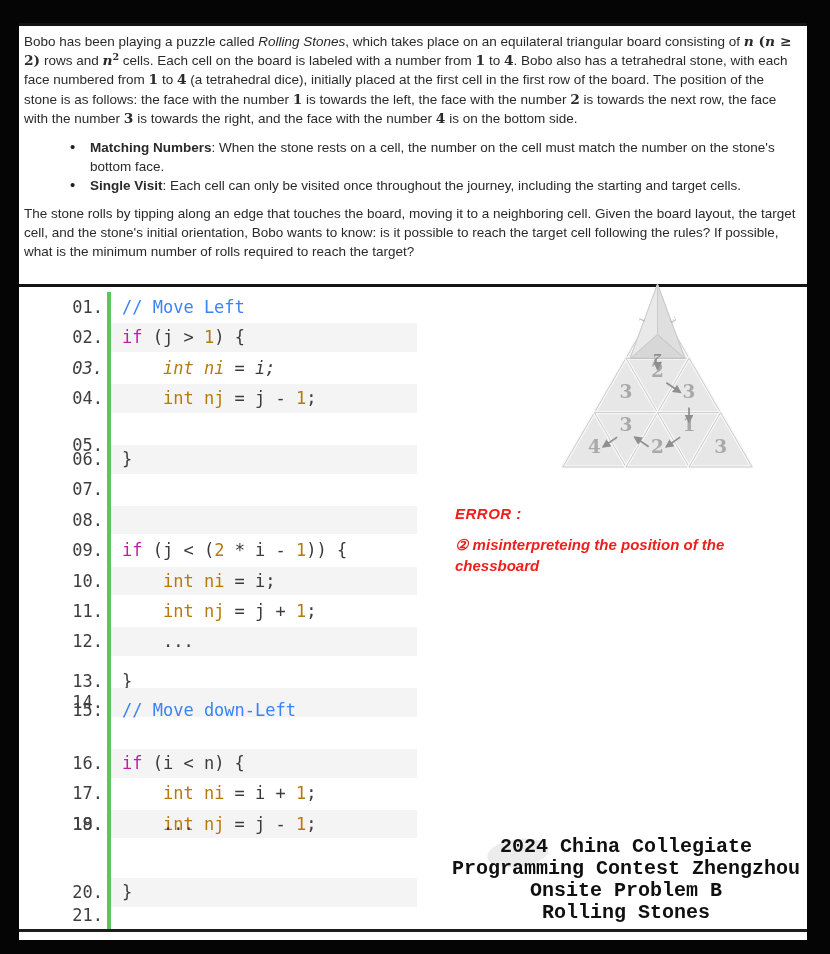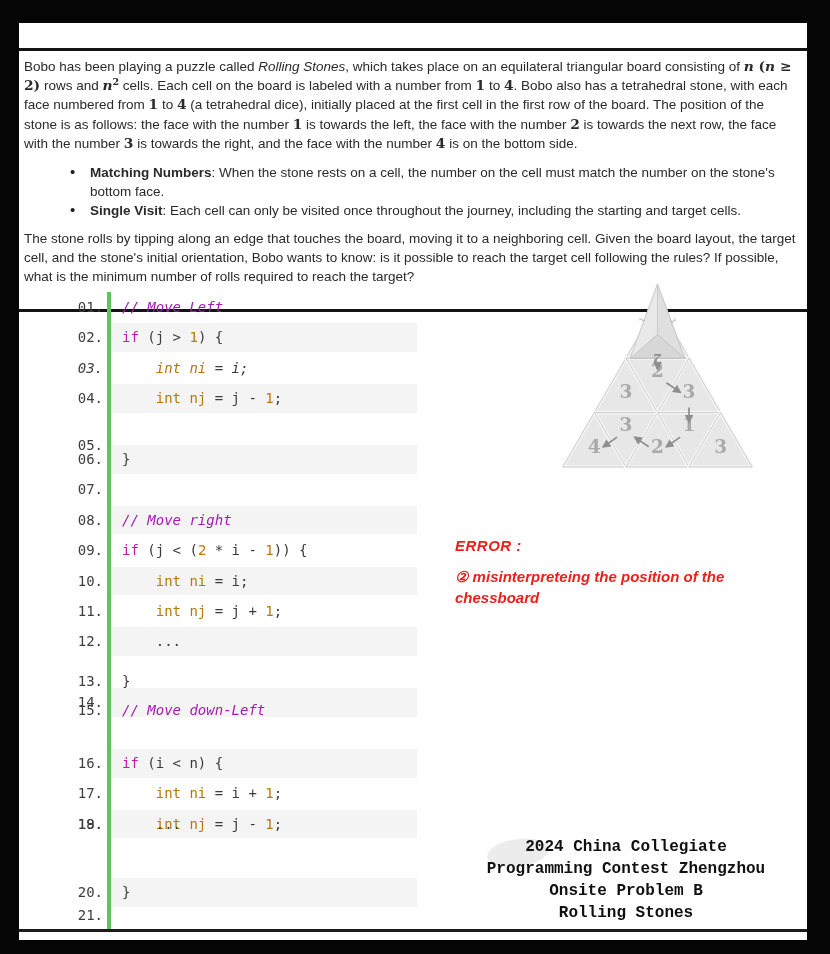--- a/index.html
+++ b/index.html
@@ -3,57 +3,57 @@
 <meta charset="utf-8">
 <style>
   html,body{margin:0;padding:0;background:#050505;}
   body{width:830px;height:954px;position:relative;font-family:"Liberation Sans",sans-serif;overflow:hidden;}
   #frame{position:absolute;left:0;top:0;width:830px;height:954px;background:#050505;}
   #content{position:absolute;left:19px;top:23px;width:788px;height:917px;background:#ffffff;}
 
   
   #statement{position:absolute;left:0;top:0;width:788px;height:264px;box-sizing:border-box;
     border-top:3px solid #141414;border-bottom:3px solid #141414;
-    padding:6px 8px 0 5px;font-size:13.5px;line-height:19.2px;color:#2a2a2a;overflow:hidden;margin-top:25px;}
+    padding:6px 8px 0 5px;font-size:13.5px;line-height:19.2px;color:#2a2a2a;overflow:hidden;}
   #statement p{margin:0 0 10px 0;}
   #statement p.tight{margin:0;}
   #statement ul{margin:0 0 8px 0;padding:0;list-style:none;}
   #statement li{position:relative;padding-left:66px;}
   #statement li::before{content:"\2022";position:absolute;left:46px;top:-1px;font-size:15px;color:#222;}
   .seg-i{font-style:italic;}
   .seg-b{font-weight:bold;}
   .seg-mb{font-family:"DejaVu Serif",serif;font-weight:bold;font-size:13.8px;}
   .seg-mi{font-family:"DejaVu Serif",serif;font-weight:bold;font-style:italic;font-size:13.8px;}
   .seg-sup{font-family:"DejaVu Serif",serif;font-weight:bold;font-size:9.5px;vertical-align:super;line-height:0;}
 
   
   #code{position:absolute;left:0;top:269px;width:788px;height:638px;
-    font-family:"DejaVu Sans Mono",monospace;font-size:14px;line-height:30.4px;}
+    font-family:"DejaVu Sans Mono",monospace;font-size:17px;line-height:30.4px;}
   #green-bar{position:absolute;left:88px;top:0;width:3.5px;height:638px;background:#5ec45e;}
   .code-line{position:absolute;left:0;width:788px;height:30.4px;white-space:pre;}
   .code-line .stripe{position:absolute;left:91.5px;top:1px;width:306px;height:28.5px;background:#f4f4f4;}
   .code-line .num{position:absolute;left:28px;top:0;width:56px;text-align:right;color:#3e3e3e;}
   .code-line .src{position:absolute;left:103px;top:0;}
-  .tk-c{color:#a21caf;font-style:italic;}
+  .tk-c{color:#3b82f6;}
   .tk-k{color:#c21caf;}
   .tk-g{color:#b5790a;}
   .tk-p{color:#3b3b3b;}
   #bottom-rule{position:absolute;left:0;top:906px;width:788px;height:3px;background:#1c1c1c;}
 
   
   #error{position:absolute;left:436px;top:480px;width:350px;color:#ee1f1b;
-    font-weight:bold;font-style:italic;font-size:15px;line-height:21px;margin-top:32px;}
+    font-weight:bold;font-style:italic;font-size:15px;line-height:21px;}
   #error .err-title{margin:0 0 10px 0;letter-spacing:0.5px;}
   #error .err-item{margin:0 0 12px 0;}
 
   
   #smudge{position:absolute;left:468px;top:816px;width:62px;height:28px;background:#ececec;
     border-radius:50%;transform:rotate(-8deg);}
   #caption{position:absolute;left:418px;top:813px;width:378px;text-align:center;
-    font-family:"Liberation Mono",monospace;font-weight:bold;font-size:16px;line-height:22px;color:#101010;}
+    font-family:"Liberation Mono",monospace;font-weight:bold;font-size:20px;line-height:22px;color:#101010;}
 
   
   #illus{position:absolute;left:508px;top:248px;width:261px;height:207px;}
 </style>
 </head>
 <body>
 
 <div id="frame">
   <div id="content">
 
@@ -69,21 +69,21 @@
     <div id="code">
       <div id="green-bar"></div>
       <div id="code-lines">
           <div class="code-line" style="top: 0px;"><span class="num">01.</span><span class="src"><span class="tk-c">// Move Left</span></span></div>
           <div class="code-line" style="top: 30.4px;"><div class="stripe"></div><span class="num">02.</span><span class="src"><span class="tk-k">if</span><span class="tk-p"> (j &gt; </span><span class="tk-g">1</span><span class="tk-p">) {</span></span></div>
           <div class="code-line" style="top: 60.8px; font-style: italic;"><span class="num">03.</span><span class="src"><span class="tk-p">    </span><span class="tk-g">int ni</span><span class="tk-p"> = i;</span></span></div>
           <div class="code-line" style="top: 91.2px;"><div class="stripe"></div><span class="num">04.</span><span class="src"><span class="tk-p">    </span><span class="tk-g">int nj</span><span class="tk-p"> = j - </span><span class="tk-g">1</span><span class="tk-p">;</span></span></div>
           <div class="code-line" style="top: 138px; padding-left: 48px;"><span class="num">05.</span><span class="src"><span class="tk-p">    ...</span></span></div>
           <div class="code-line" style="top: 152px;"><div class="stripe"></div><span class="num">06.</span><span class="src"><span class="tk-p">}</span></span></div>
           <div class="code-line" style="top: 182.4px; padding-left: 28px;"><span class="num">07.</span><span class="src"></span></div>
-          <div class="code-line" style="top: 212.8px;"><div class="stripe"></div><span class="num">08.</span><span class="src"><span class="tk-c">// Move right</span></span></div>
+          <div class="code-line" style="top: 212.8px;"><div class="stripe"></div><span class="num">08.</span></div>
           <div class="code-line" style="top: 243.2px;"><span class="num">09.</span><span class="src"><span class="tk-k">if</span><span class="tk-p"> (j &lt; (</span><span class="tk-g">2</span><span class="tk-p"> * i - </span><span class="tk-g">1</span><span class="tk-p">)) {</span></span></div>
           <div class="code-line" style="top: 273.6px;"><div class="stripe"></div><span class="num">10.</span><span class="src"><span class="tk-p">    </span><span class="tk-g">int ni</span><span class="tk-p"> = i;</span></span></div>
           <div class="code-line" style="top: 304px;"><span class="num">11.</span><span class="src"><span class="tk-p">    </span><span class="tk-g">int nj</span><span class="tk-p"> = j + </span><span class="tk-g">1</span><span class="tk-p">;</span></span></div>
           <div class="code-line" style="top: 334.4px;"><div class="stripe"></div><span class="num">12.</span><span class="src"><span class="tk-p">    ...</span></span></div>
           <div class="code-line" style="top: 374px;"><span class="num">13.</span><span class="src"><span class="tk-p">}</span></span></div>
           <div class="code-line" style="top: 395.2px;"><div class="stripe"></div><span class="num">14.</span><span class="src"></span></div>
           <div class="code-line" style="top: 403px;"><span class="num">15.</span><span class="src"><span class="tk-c">// Move down-Left</span></span></div>
           <div class="code-line" style="top: 456px;"><div class="stripe"></div><span class="num">16.</span><span class="src"><span class="tk-k">if</span><span class="tk-p"> (i &lt; n) {</span></span></div>
           <div class="code-line" style="top: 486.4px; padding-left: 48px;"><span class="num">17.</span><span class="src"><span class="tk-p">    </span><span class="tk-g">int ni</span><span class="tk-p"> = i + </span><span class="tk-g">1</span><span class="tk-p">;</span></span></div>
           <div class="code-line" style="top: 516.8px;"><div class="stripe"></div><span class="num">18.</span><span class="src"><span class="tk-p">    </span><span class="tk-g">int nj</span><span class="tk-p"> = j - </span><span class="tk-g">1</span><span class="tk-p">;</span></span></div>

